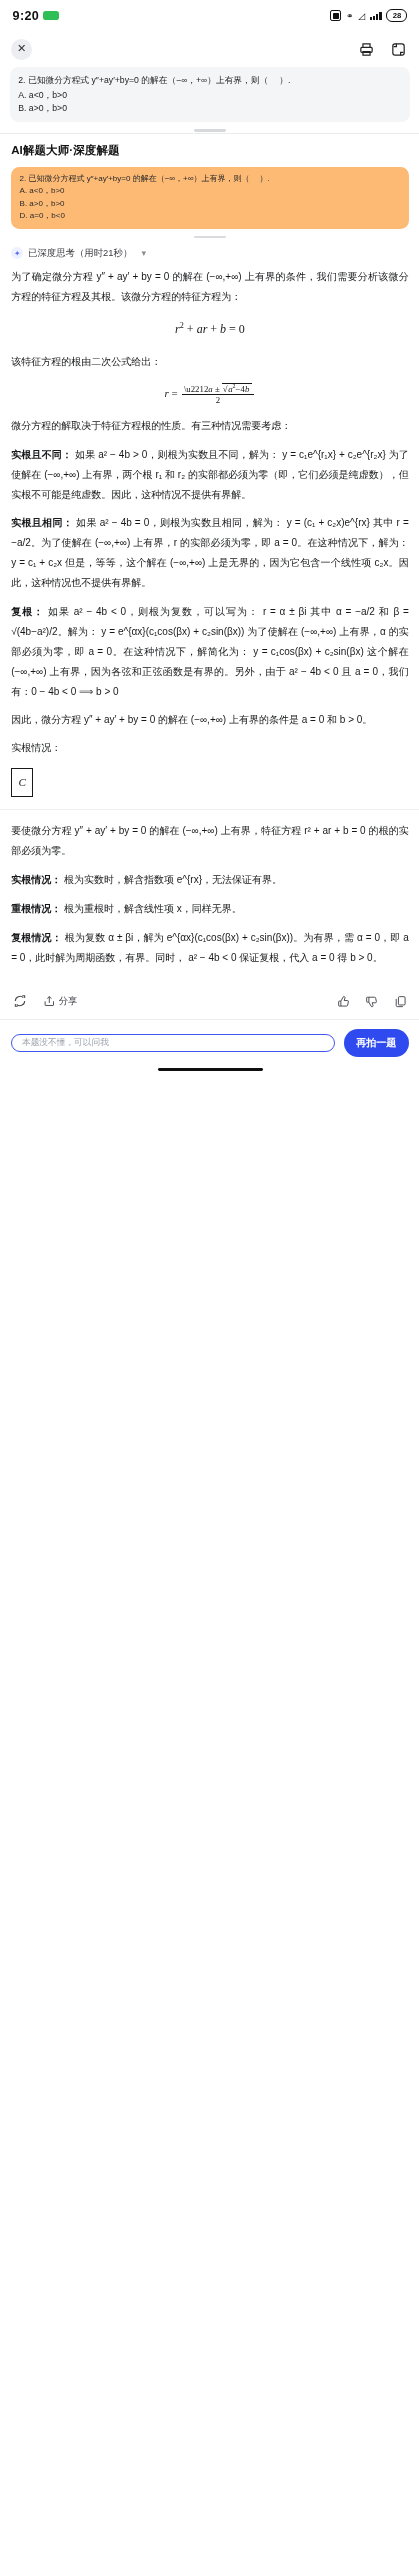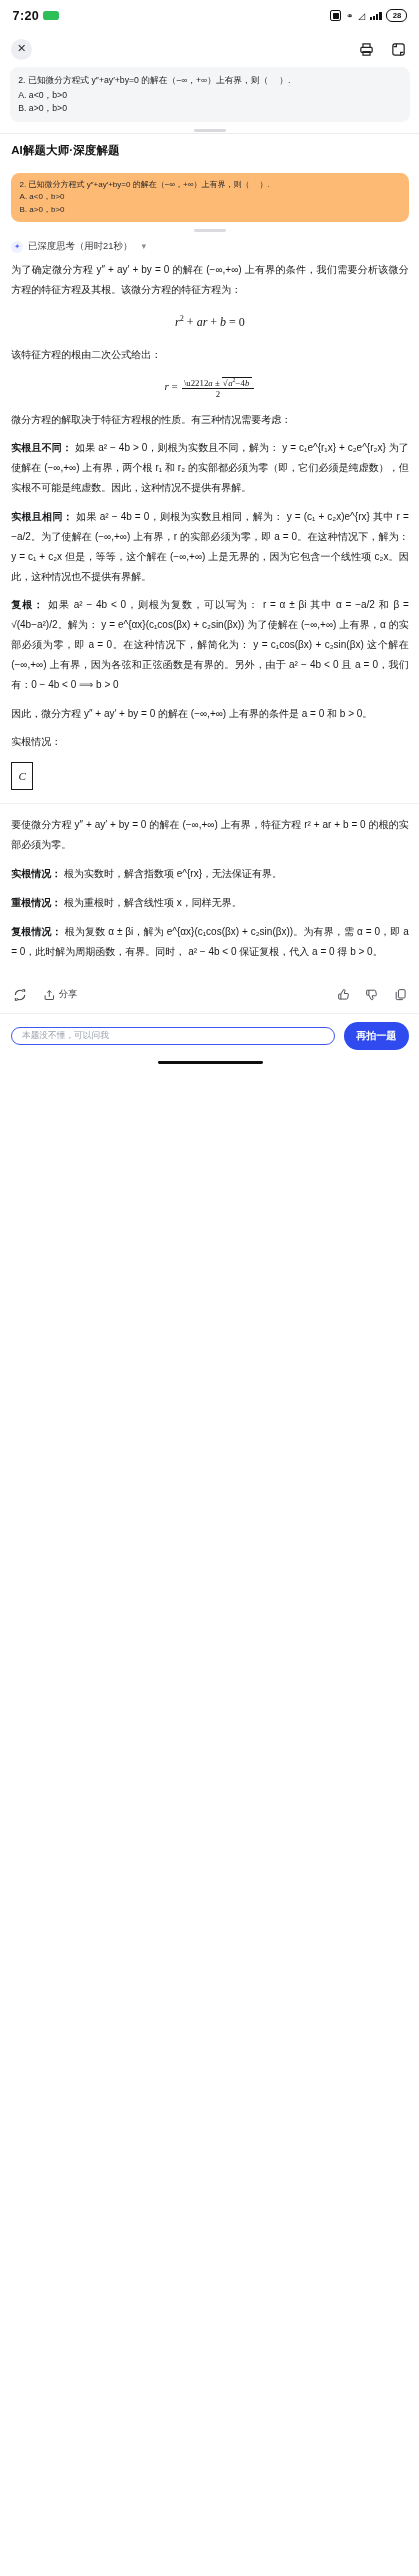--- a/index.html
+++ b/index.html
@@ -82,21 +82,21 @@
   .handle { width: 32px; height: 2.8px; border-radius: 1.4px; background: #d7d9dd; }
 
   
   .sheet {
     border-top: 0.7px solid #ececec;
     background: #fff;
     padding: 8.4px 11.2px 0;
   }
   .sheet-title {
     font-size: 11.5px; font-weight: 700; color: #111; letter-spacing: 0.1px;
-    margin-bottom: 15px;
+    margin-bottom: 9px;
   }
 
   .qcard2 {
     background: #fdba74;
     border-radius: 8.4px;
     padding: 6.3px 8.4px;
     margin: 0 0 4.2px;
     font-size: 8px;
     color: #2a2a2c;
     line-height: 1.55;
@@ -210,21 +210,21 @@
     display: flex; align-items: center; justify-content: center;
   }
   .homebar-wrap { display:flex; justify-content:center; padding: 4.2px 0 7px; }
   .homebar { width: 105px; height: 2.8px; border-radius: 1.4px; background: #0f0f0f; }
 </style>
 </head>
 <body>
 
 <div class="statusbar">
   <div class="sb-left">
-    <span class="sb-clock">7:20</span>
+    <span class="sb-clock">9:20</span>
     <span class="sb-greenpill"></span>
   </div>
   <div class="sb-right">
     <span class="sb-sq"></span>
     <span class="sb-icon">⚭</span>
     <span class="sb-icon">◿</span>
     <span class="sig">
         <i></i>
         <i></i>
         <i></i>
@@ -272,20 +272,21 @@
   <div class="sheet-title">AI解题大师·深度解题</div>
 
   <div class="qcard2">
     <div class="q-line">
       <span class="q-num">2.</span>
       <span>已知微分方程式 y″+ay′+by=0 的解在（−∞，+∞）上有界，则（ 　）.</span>
     </div>
     <div class="opts">
       <div class="opt">A.  a&lt;0，b&gt;0</div>
       <div class="opt">B.  a&gt;0，b&gt;0</div>
+      <div class="opt">D.  a=0，b&lt;0</div>
     </div>
   </div>
 
   <div class="divider-row">
     <div class="handle"></div>
   </div>
 
   <div class="think-row">
     <span class="think-ico">✦</span>
     <span>已深度思考（用时21秒）</span>

